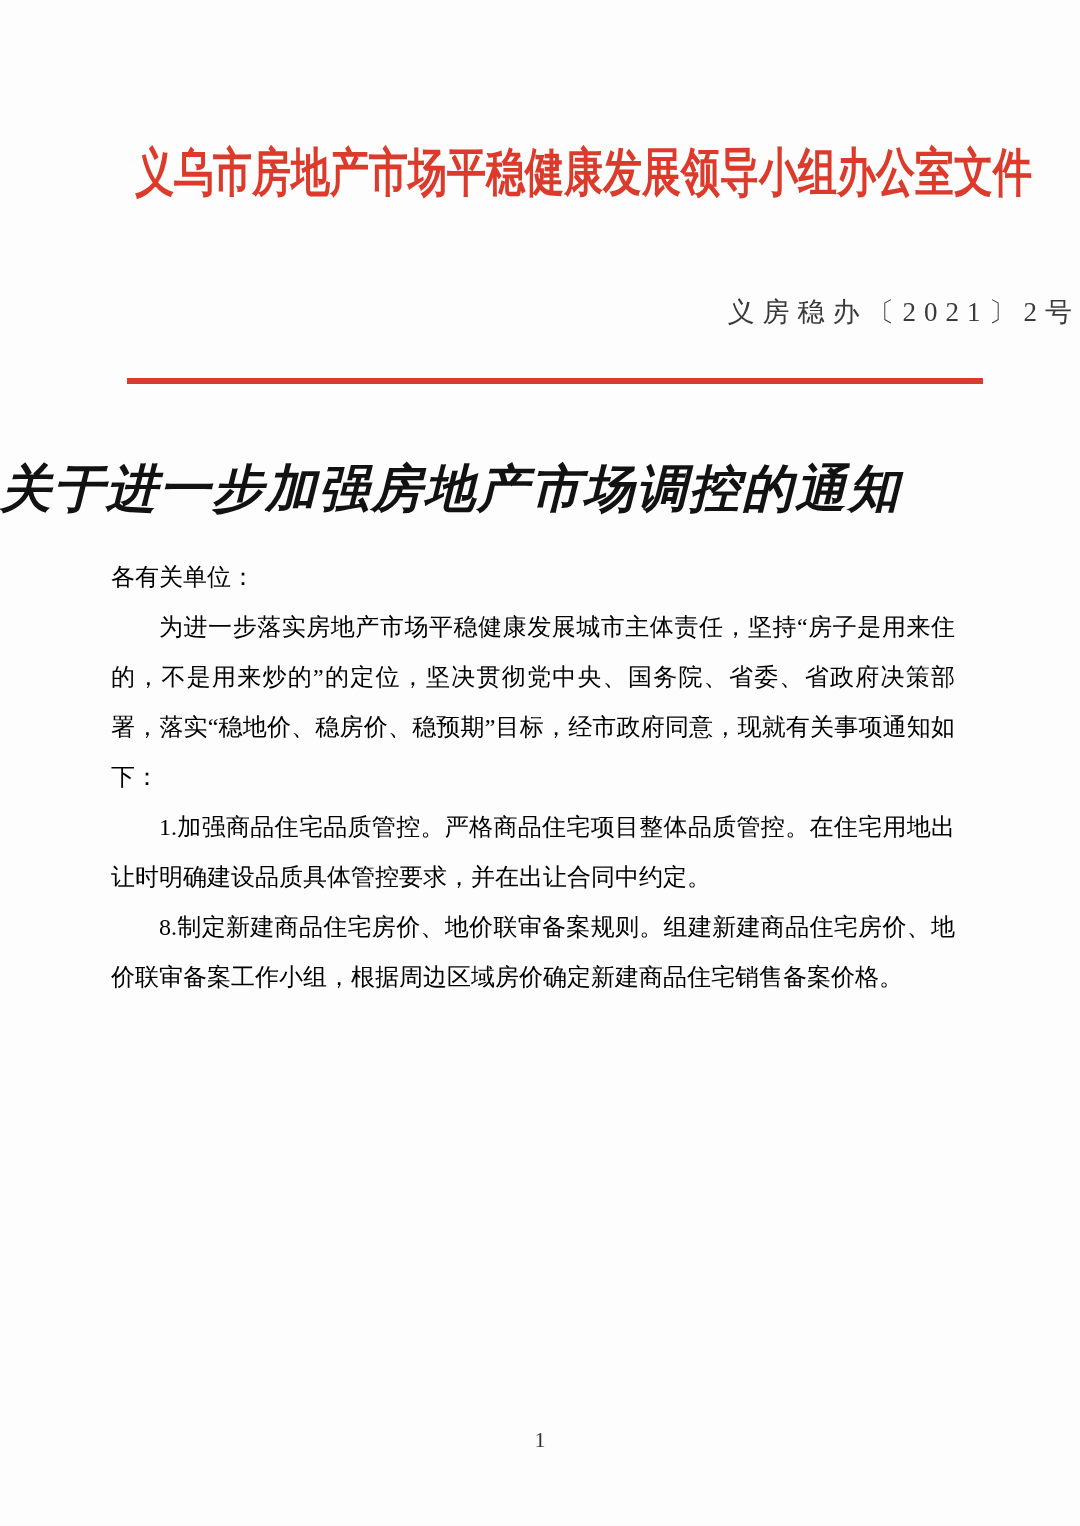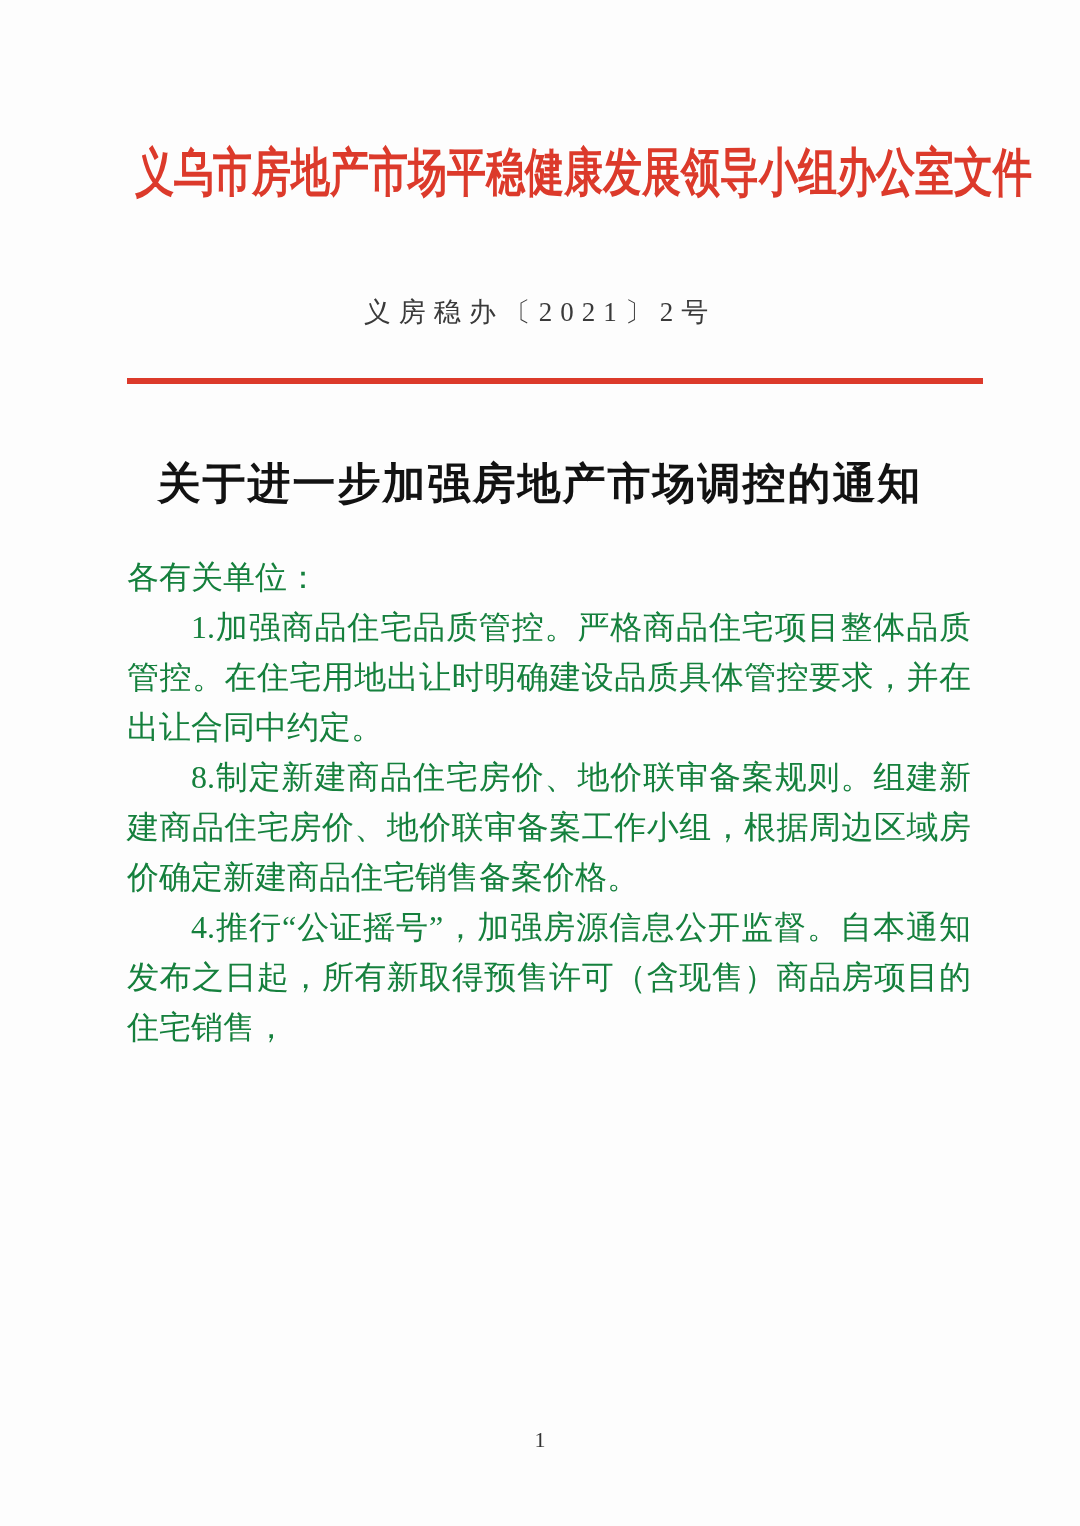--- a/index.html
+++ b/index.html
@@ -26,52 +26,53 @@
     transform: scaleX(0.75);
     transform-origin: 50% 50%;
     white-space: nowrap;
     letter-spacing: 0px;
   }
   .doc-number {
     position: absolute;
     top: 294px;
     left: 0;
     width: 100%;
-    text-align: center;
+    text-align: right;
     font-size: 27px;
     letter-spacing: 8px;
     color: #3a3a3a;
   }
   .red-divider {
     position: absolute;
     top: 378px;
     left: 127px;
     width: 856px;
     height: 6px;
     background: var(--accent-red, #dc3a2b);
   }
   .page-title {
     position: absolute;
     top: 455px;
     left: 0;
     width: 100%;
-    text-align: center;
-    font-size: 43px;
+    text-align: left;
+    font-size: 51px;
     font-weight: bold;
     color: #121212;
     letter-spacing: 2px;
+    font-style: italic;
   }
   .body-text {
     position: absolute;
     top: 552px;
-    left: 127px;
+    left: 111px;
     width: 844px;
-    font-size: 32px;
+    font-size: 24px;
     line-height: 50px;
-    color: #15803d;
+    color: #000000;
     text-align: justify;
   }
   .body-text p {
     margin: 0;
     text-indent: 2em;
   }
   .body-text p.salutation {
     text-indent: 0;
   }
   .page-number {
@@ -93,21 +94,21 @@
 
   <div class="doc-number">义房稳办〔2021〕2号</div>
 
   <div class="red-divider"></div>
 
   <div class="page-title">关于进一步加强房地产市场调控的通知</div>
 
   <div class="body-text">
     <p class="salutation">各有关单位：</p>
     <div>
+        <p>为进一步落实房地产市场平稳健康发展城市主体责任，坚持“房子是用来住的，不是用来炒的”的定位，坚决贯彻党中央、国务院、省委、省政府决策部署，落实“稳地价、稳房价、稳预期”目标，经市政府同意，现就有关事项通知如下：</p>
         <p>1.加强商品住宅品质管控。严格商品住宅项目整体品质管控。在住宅用地出让时明确建设品质具体管控要求，并在出让合同中约定。</p>
         <p>8.制定新建商品住宅房价、地价联审备案规则。组建新建商品住宅房价、地价联审备案工作小组，根据周边区域房价确定新建商品住宅销售备案价格。</p>
-        <p>4.推行“公证摇号”，加强房源信息公开监督。自本通知发布之日起，所有新取得预售许可（含现售）商品房项目的住宅销售，</p>
       </div>
   </div>
 
   <div class="page-number">1</div>
 
 </div>
 
 </body></html>

